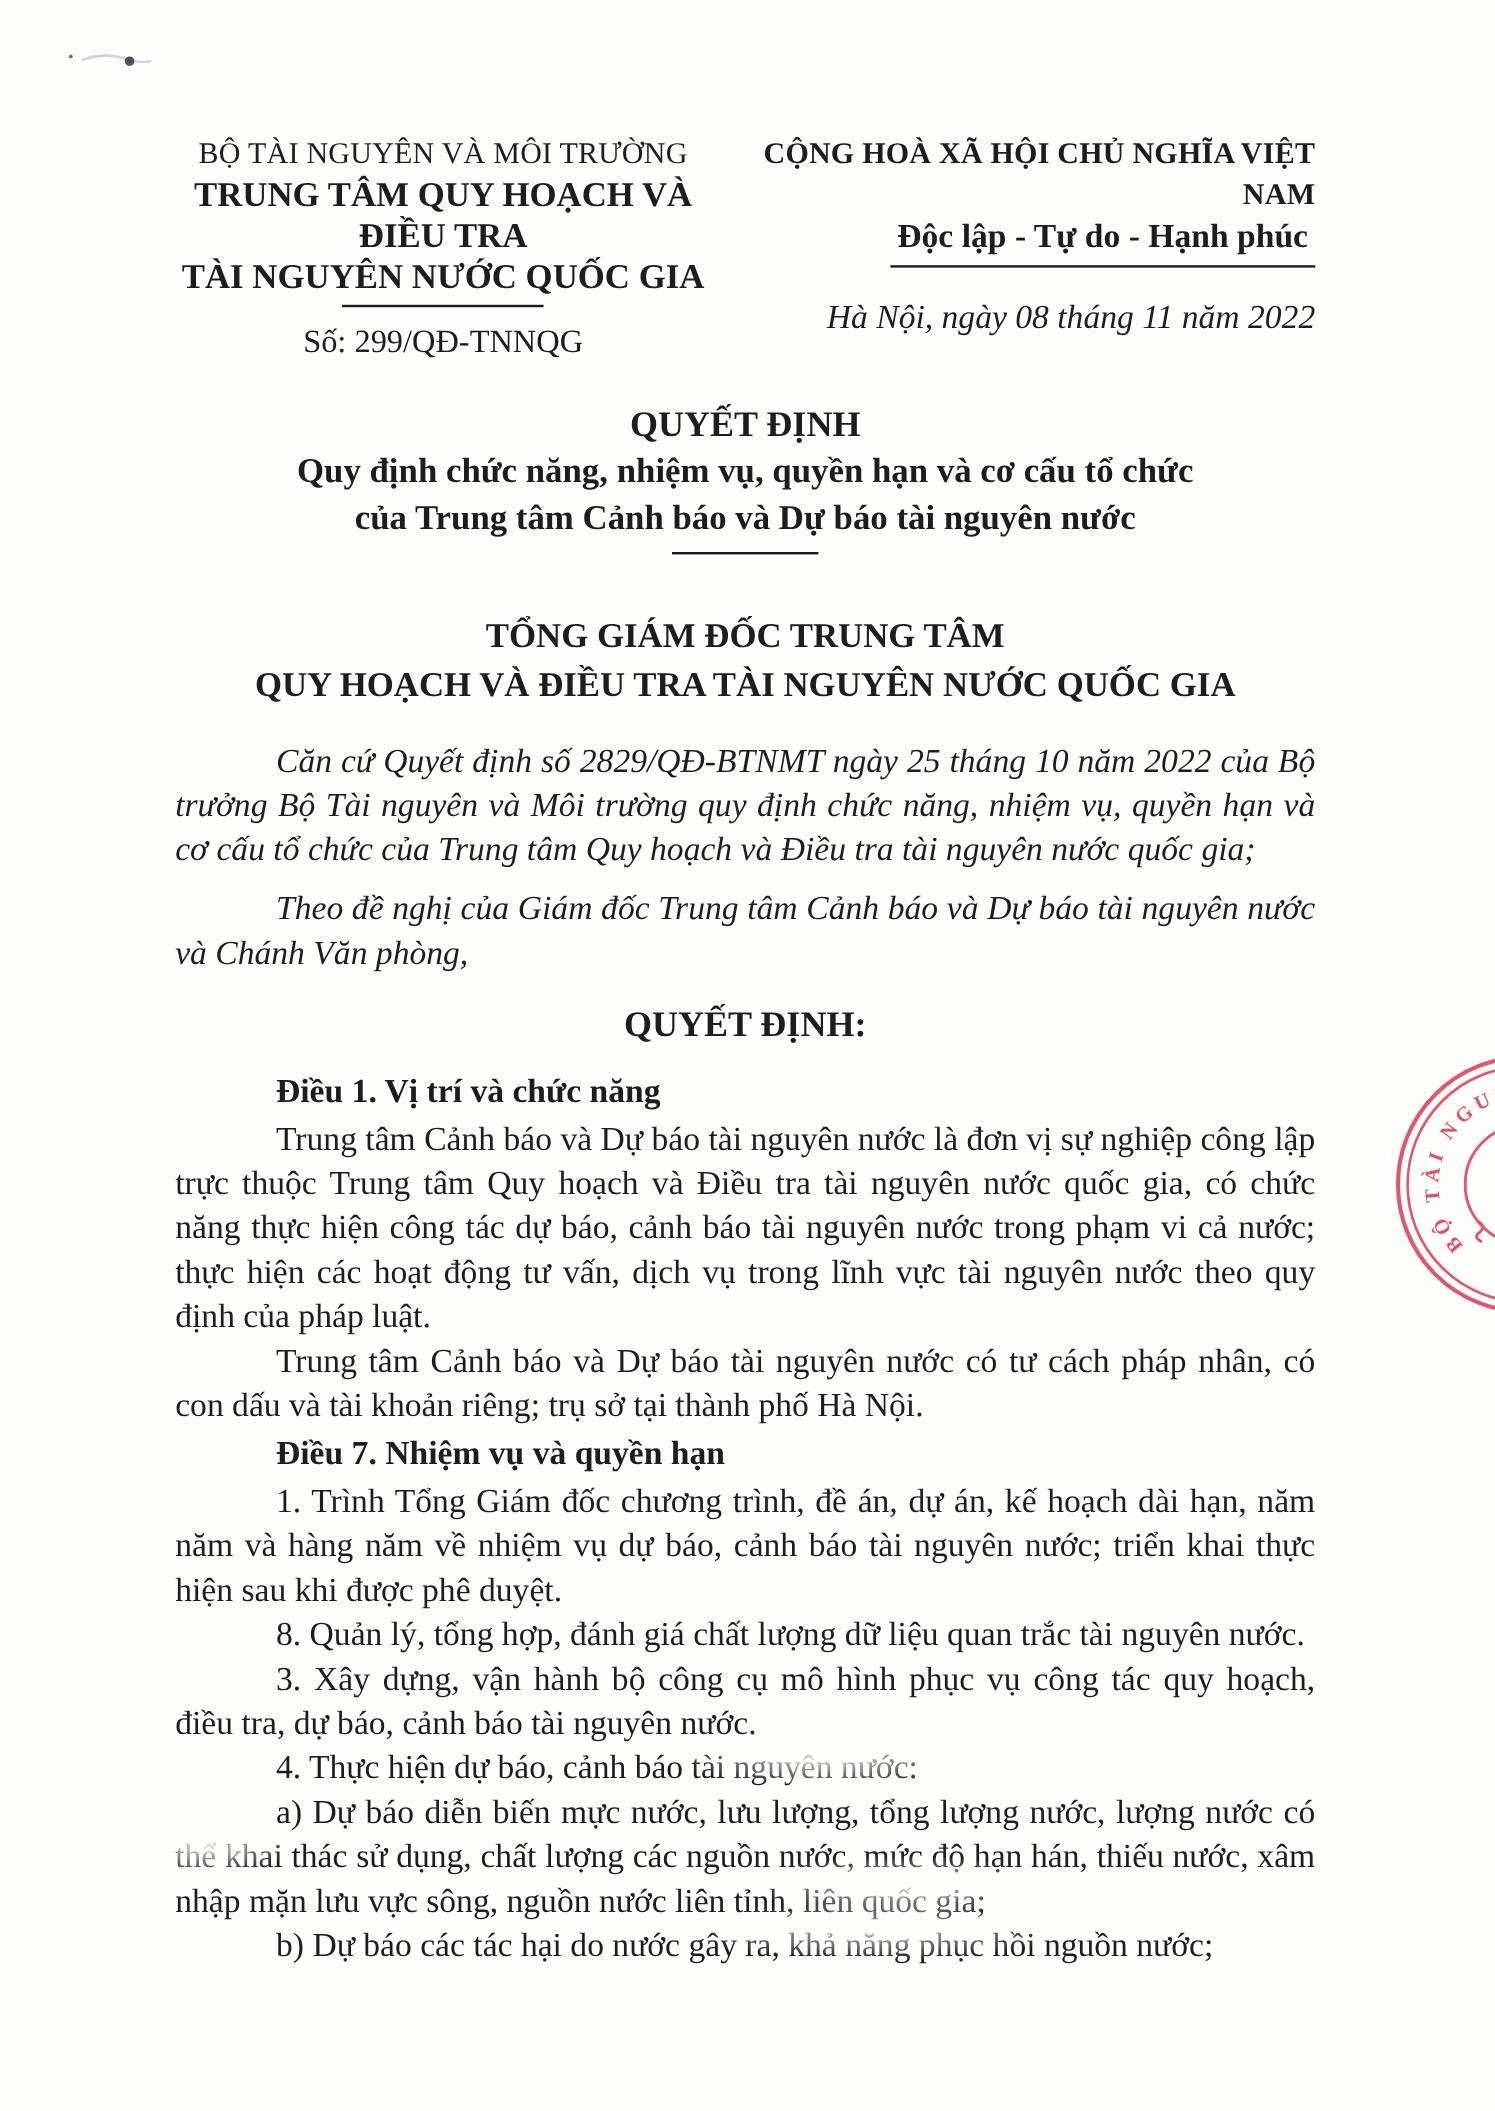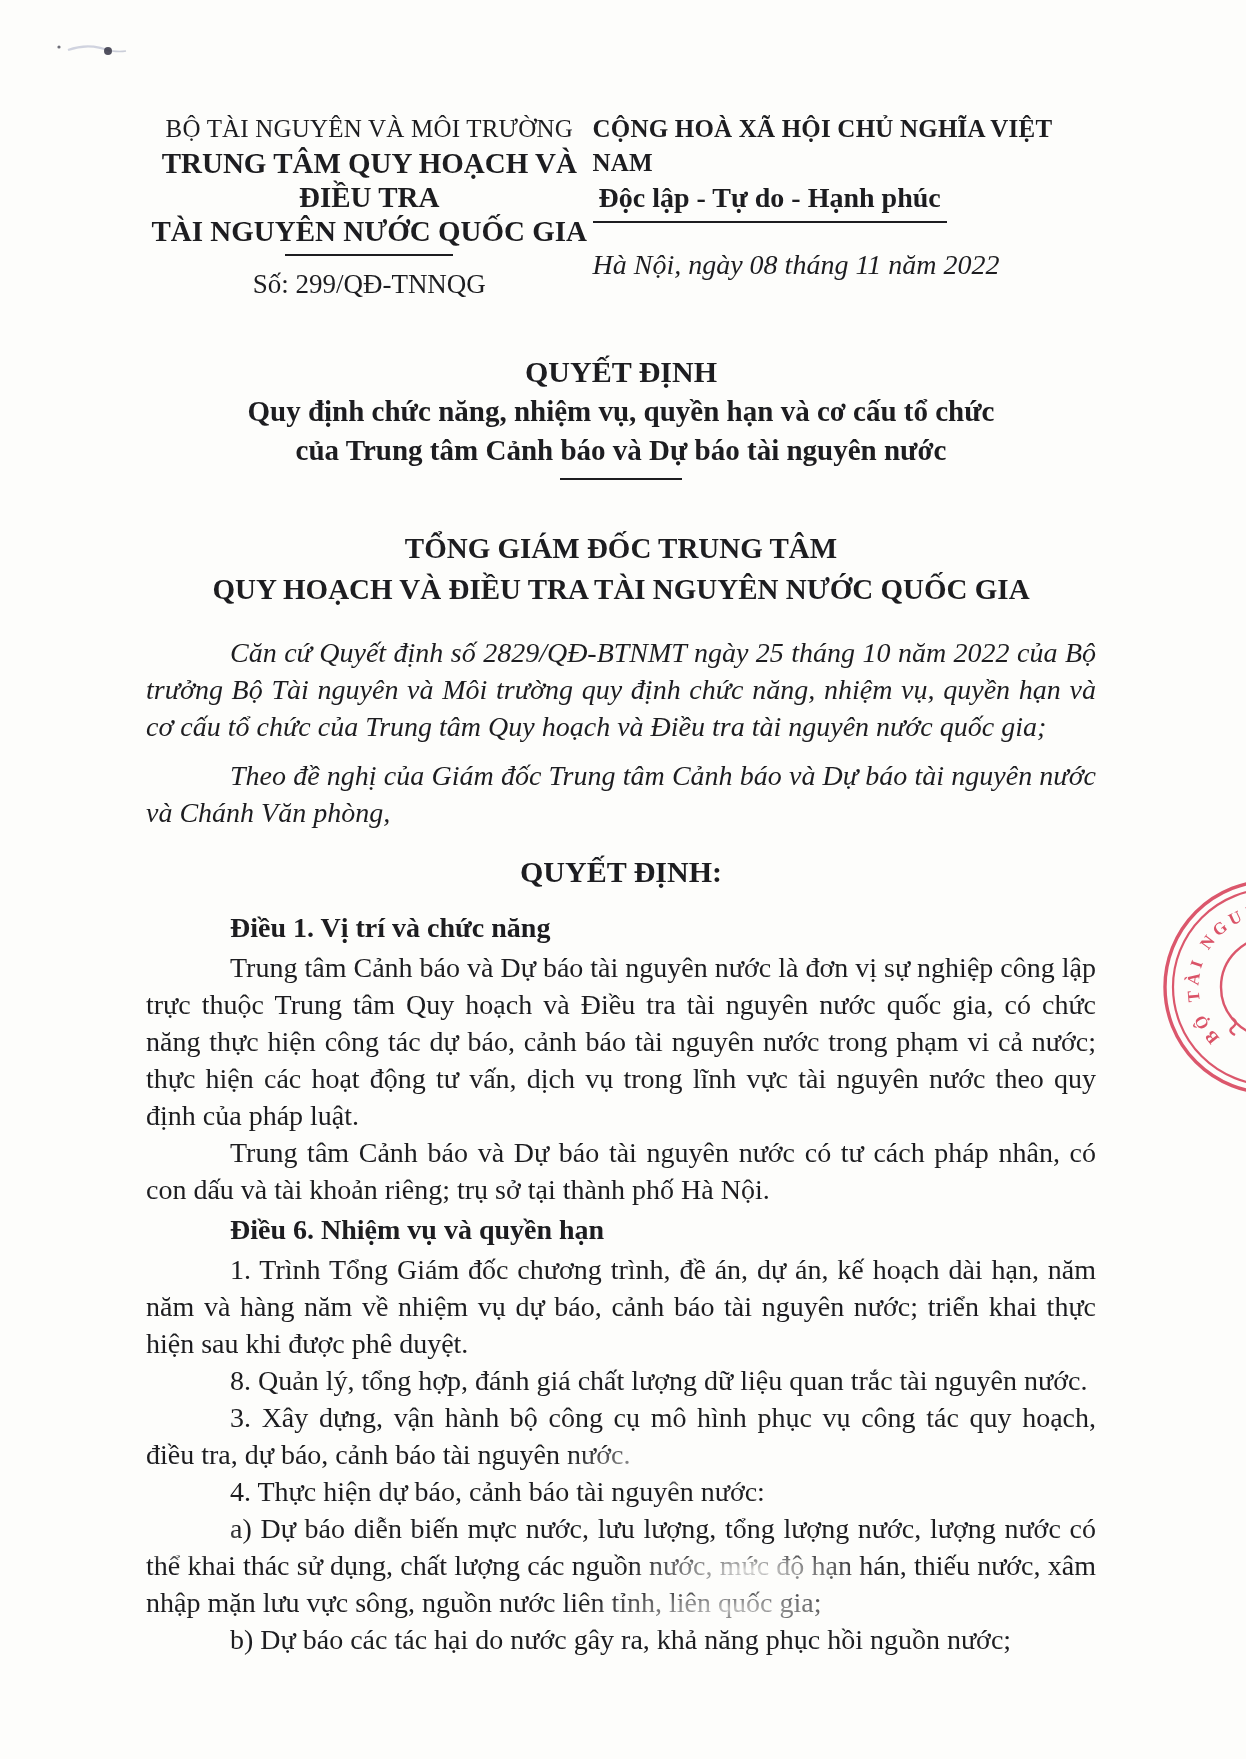--- a/index.html
+++ b/index.html
@@ -10,32 +10,32 @@
     background:#fdfdfb;
     overflow:hidden;
     font-family:"Liberation Serif","DejaVu Serif",serif;
     color:#1d1d20;
   }
   .content{padding:112px 150px 0 146px;}
 
   
   .header{display:flex;align-items:flex-start;}
   .header-left{width:47%;text-align:center;}
-  .header-right{flex:1;text-align:left;}
+  .header-right{flex:1;text-align:right;}
   .hl-line1{font-size:25px;font-weight:normal;line-height:34px;letter-spacing:.2px;}
   .hl-line2,.hl-line3{font-size:29px;font-weight:bold;line-height:34px;}
   .hl-rule{width:168px;border-top:2.5px solid #1d1d20;margin:6px auto 12px;}
   .doc-number{font-size:27px;line-height:32px;}
   .hr-line1{font-size:25px;font-weight:bold;line-height:34px;letter-spacing:.2px;}
   .hr-line2{display:inline-block;font-size:28px;font-weight:bold;line-height:36px;
             border-bottom:2.5px solid #1d1d20;padding:0 6px 5px;}
   .dateline{font-size:28px;font-style:italic;margin-top:26px;}
 
   
-  .title-block{margin-top:52px;text-align:center;}
+  .title-block{margin-top:34px;text-align:center;}
   .title-main{font-size:30px;font-weight:bold;line-height:40px;}
   .title-sub{font-size:29px;font-weight:bold;line-height:39px;}
   .title-rule{width:122px;border-top:2.5px solid #1d1d20;margin:8px auto 0;}
 
   .authority{margin-top:48px;text-align:center;font-size:29px;font-weight:bold;line-height:41px;}
 
   
   .preamble{margin-top:24px;}
   .preamble p{
     margin:0 0 12px;
@@ -117,21 +117,21 @@
       <p>Căn cứ Quyết định số 2829/QĐ-BTNMT ngày 25 tháng 10 năm 2022 của Bộ trưởng Bộ Tài nguyên và Môi trường quy định chức năng, nhiệm vụ, quyền hạn và cơ cấu tổ chức của Trung tâm Quy hoạch và Điều tra tài nguyên nước quốc gia;</p>
       <p>Theo đề nghị của Giám đốc Trung tâm Cảnh báo và Dự báo tài nguyên nước và Chánh Văn phòng,</p>
     </div>
 
     <div class="decision-heading">QUYẾT ĐỊNH:</div>
 
     <div class="article-heading">Điều 1. Vị trí và chức năng</div>
     <p class="body-par">Trung tâm Cảnh báo và Dự báo tài nguyên nước là đơn vị sự nghiệp công lập trực thuộc Trung tâm Quy hoạch và Điều tra tài nguyên nước quốc gia, có chức năng thực hiện công tác dự báo, cảnh báo tài nguyên nước trong phạm vi cả nước; thực hiện các hoạt động tư vấn, dịch vụ trong lĩnh vực tài nguyên nước theo quy định của pháp luật.</p>
     <p class="body-par">Trung tâm Cảnh báo và Dự báo tài nguyên nước có tư cách pháp nhân, có con dấu và tài khoản riêng; trụ sở tại thành phố Hà Nội.</p>
 
-    <div class="article-heading">Điều 6. Nhiệm vụ và quyền hạn</div>
+    <div class="article-heading">Điều 7. Nhiệm vụ và quyền hạn</div>
     <p class="body-par">1. Trình Tổng Giám đốc chương trình, đề án, dự án, kế hoạch dài hạn, năm năm và hàng năm về nhiệm vụ dự báo, cảnh báo tài nguyên nước; triển khai thực hiện sau khi được phê duyệt.</p>
     <p class="body-par">8. Quản lý, tổng hợp, đánh giá chất lượng dữ liệu quan trắc tài nguyên nước.</p>
     <p class="body-par">3. Xây dựng, vận hành bộ công cụ mô hình phục vụ công tác quy hoạch, điều tra, dự báo, cảnh báo tài nguyên nước.</p>
     <p class="body-par">4. Thực hiện dự báo, cảnh báo tài nguyên nước:</p>
     <p class="body-par">a) Dự báo diễn biến mực nước, lưu lượng, tổng lượng nước, lượng nước có thể khai thác sử dụng, chất lượng các nguồn nước, mức độ hạn hán, thiếu nước, xâm nhập mặn lưu vực sông, nguồn nước liên tỉnh, liên quốc gia;</p>
     <p class="body-par">b) Dự báo các tác hại do nước gây ra, khả năng phục hồi nguồn nước;</p>
 
   </div>
 
   <svg class="stamp" viewBox="0 0 232 236">

